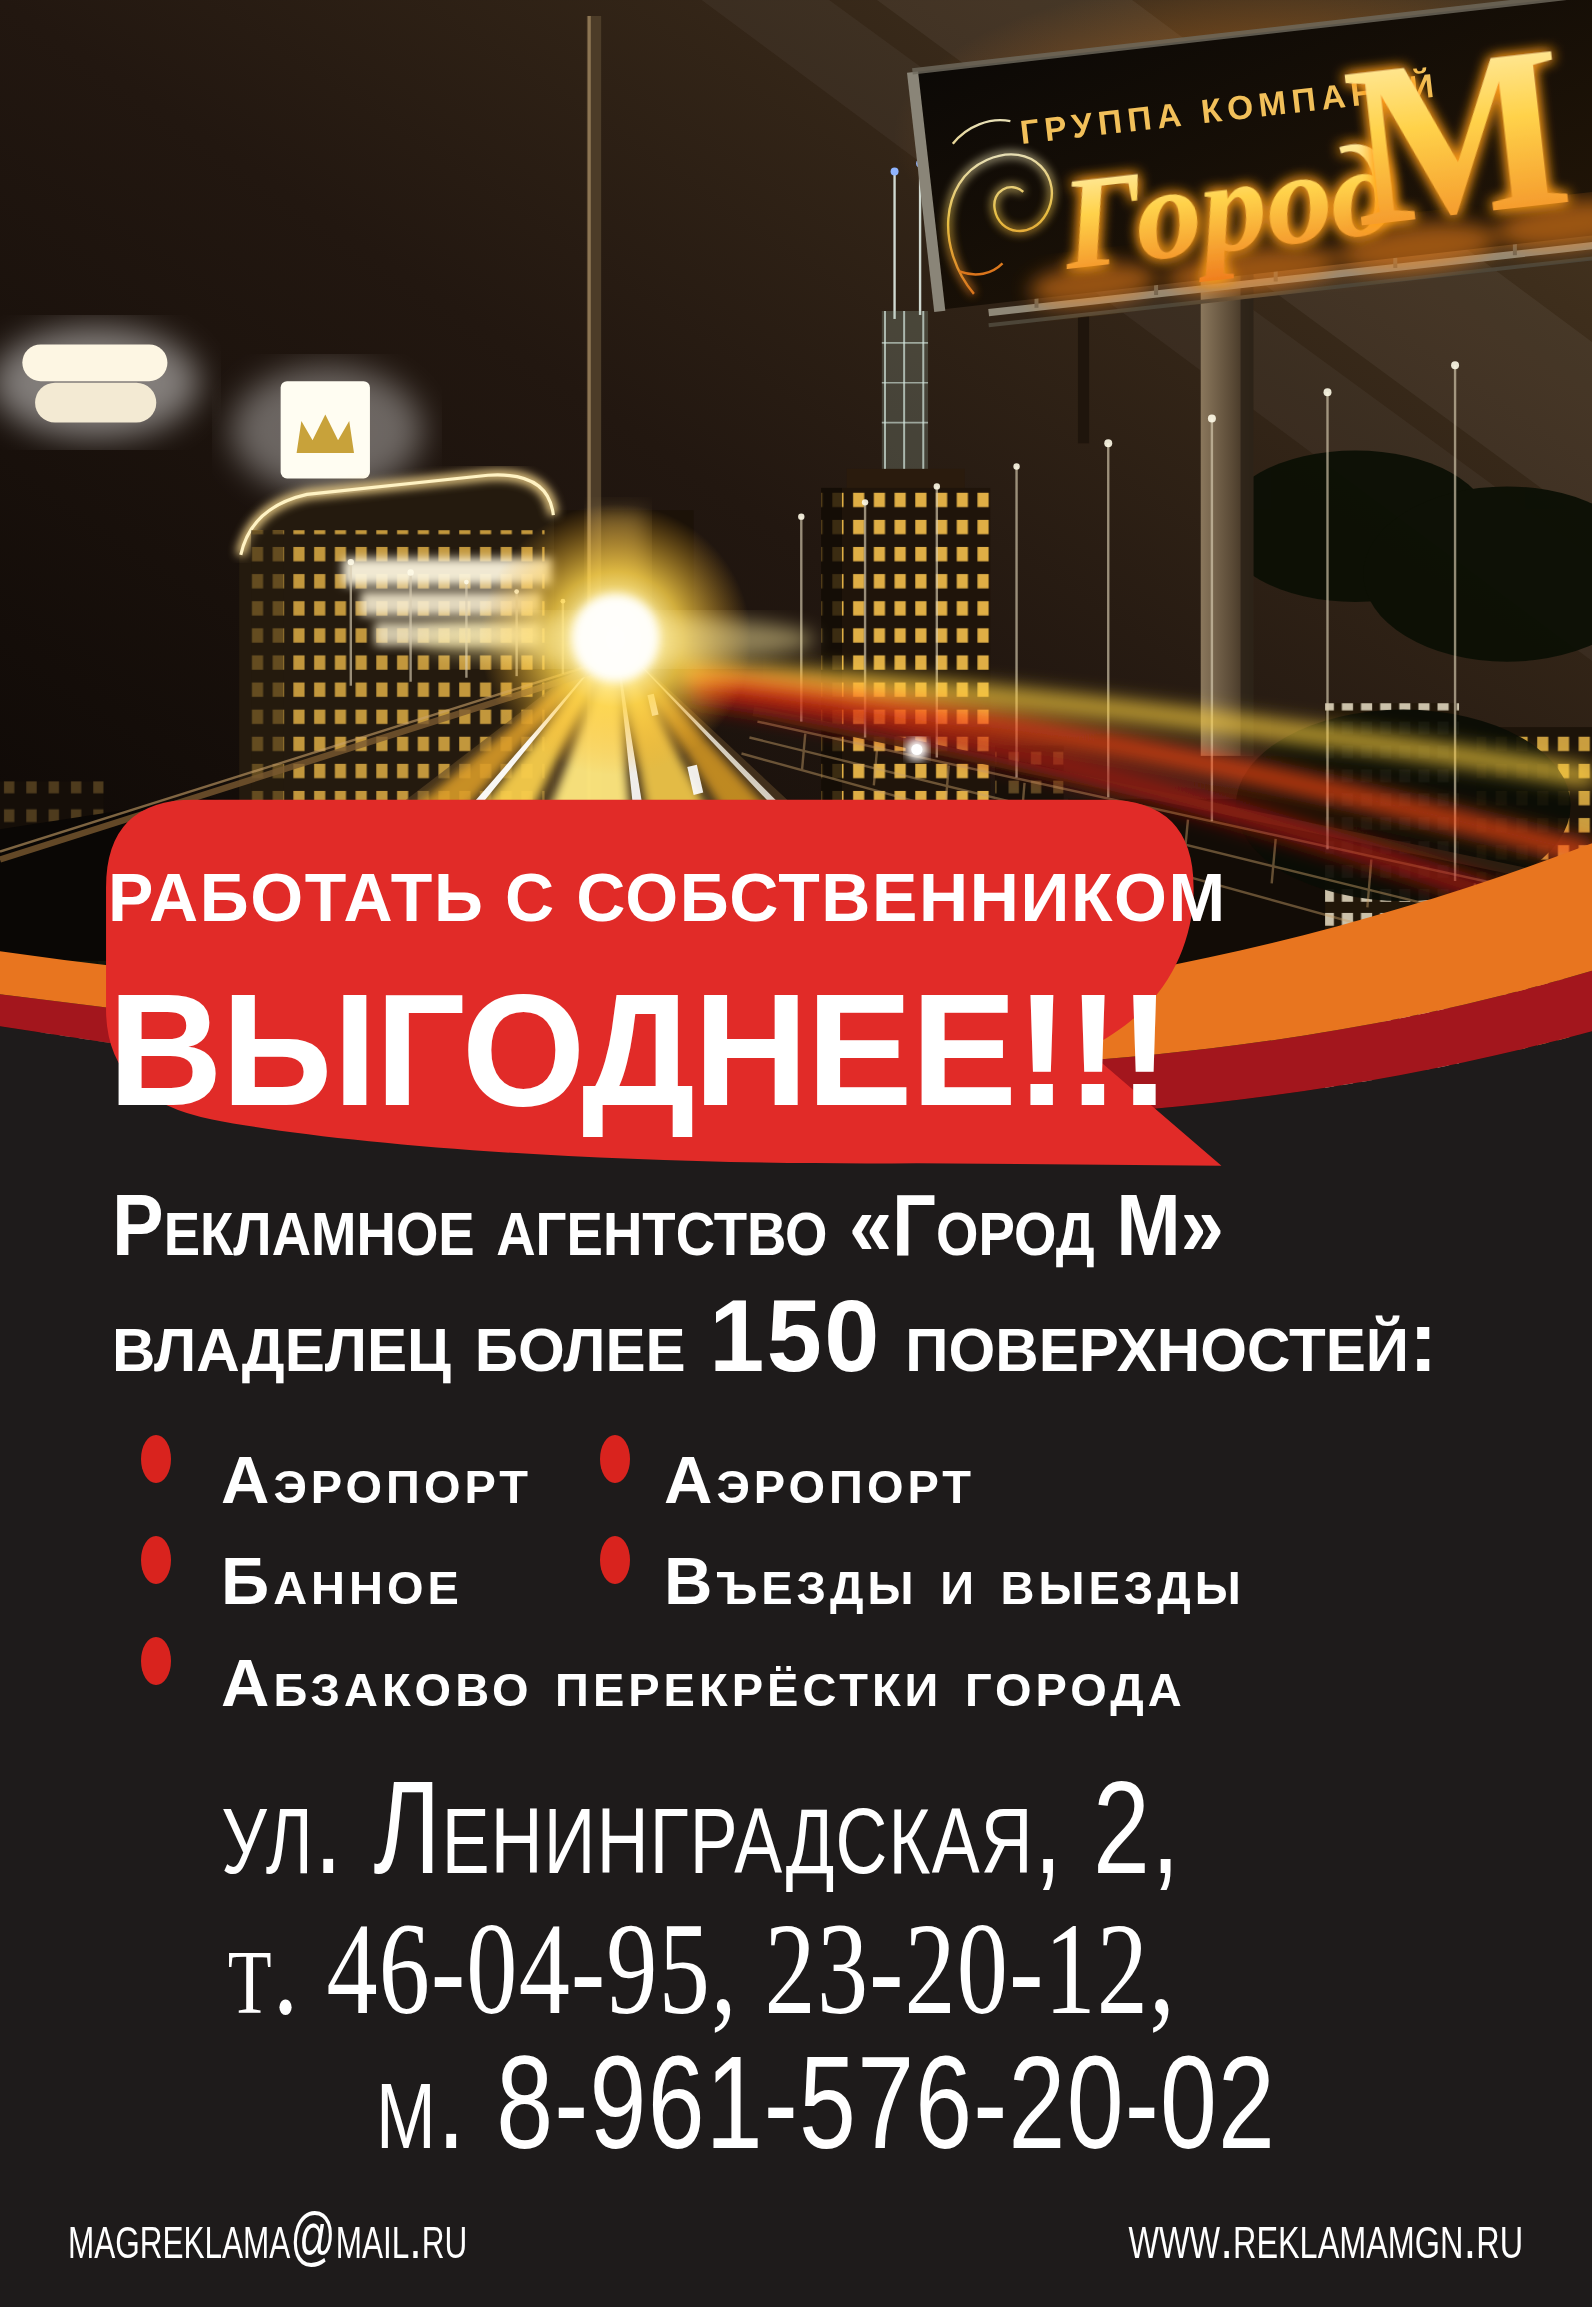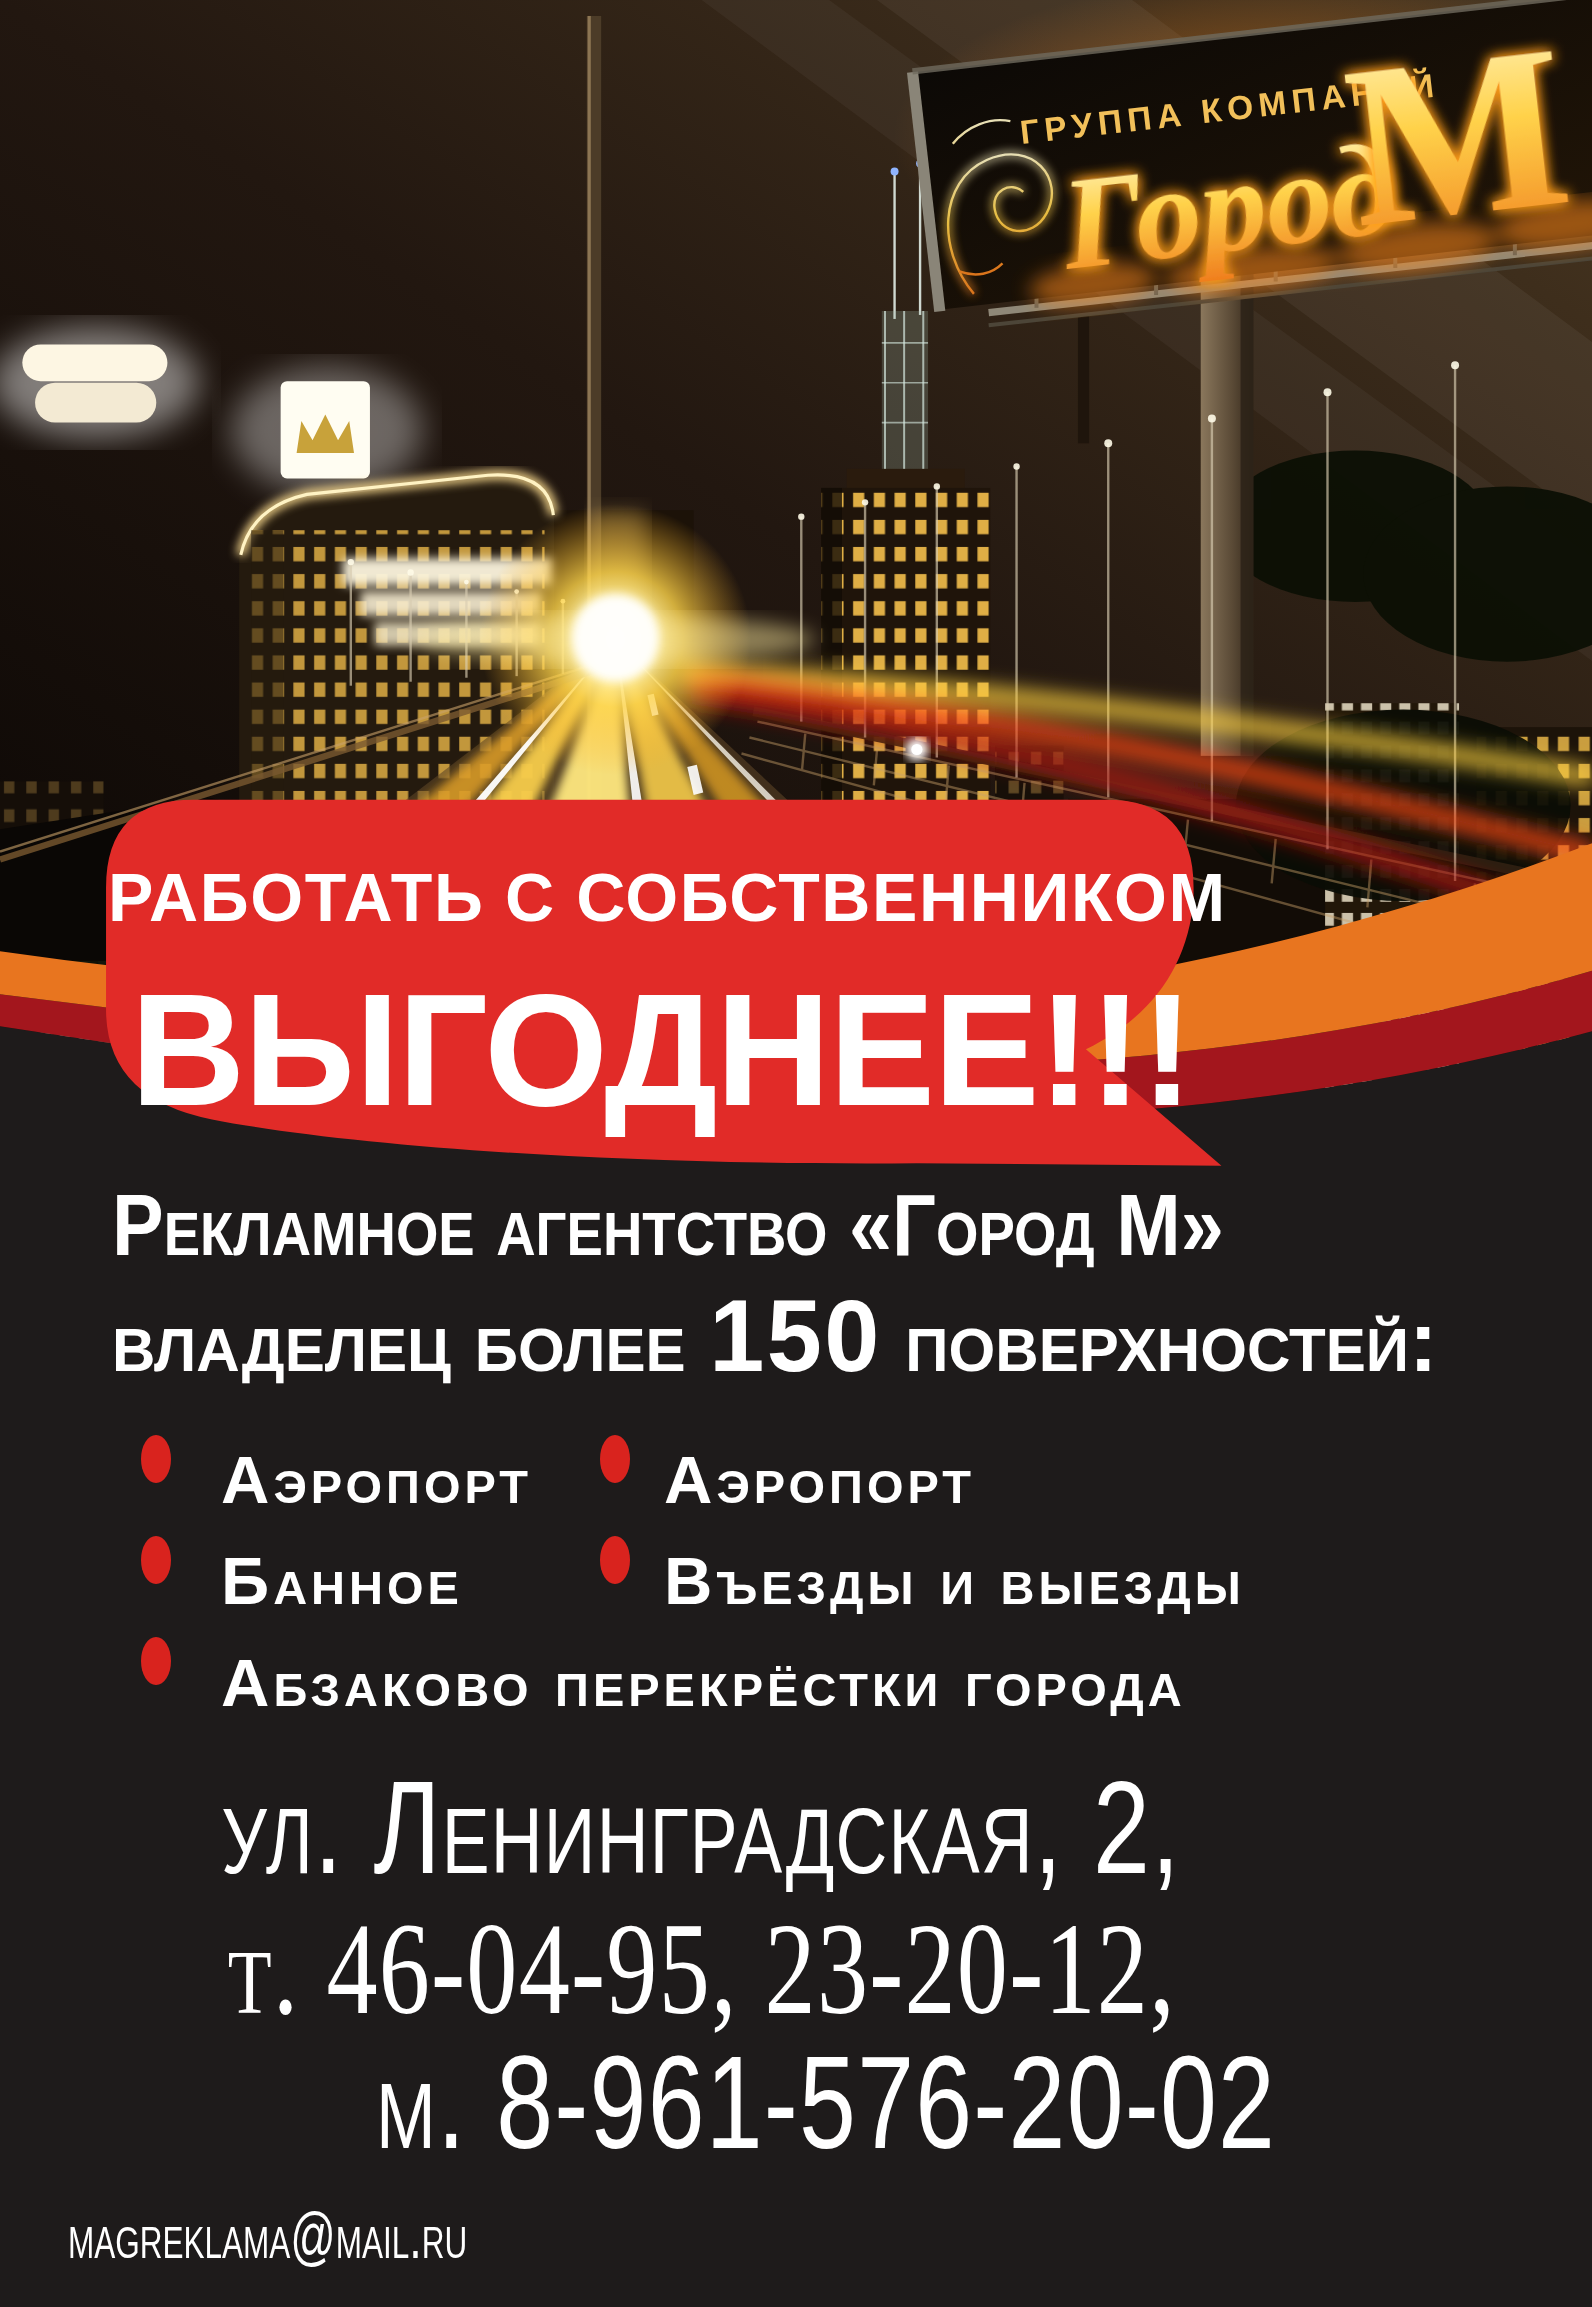--- a/index.html
+++ b/index.html
@@ -7,21 +7,21 @@
           font-family:"Liberation Sans","DejaVu Sans",sans-serif;}
   .photo-svg{position:absolute;left:0;top:0;width:1593px;height:1196px;display:block;}
   .ov{position:absolute;color:#fff;line-height:1;white-space:nowrap;}
   .cx{display:inline-block;transform-origin:50% 50%;}
   .cl{display:inline-block;transform-origin:0 50%;}
   .cr{display:inline-block;transform-origin:100% 50%;}
   .smallcaps{font-variant:small-caps;}
   
   .bubble-line1{left:108px;top:863px;width:1084px;text-align:center;font-weight:bold;
                 font-size:68px;letter-spacing:1.6px;}
-  .bubble-line2{left:108px;top:971px;width:1084px;text-align:right;font-weight:bold;
+  .bubble-line2{left:108px;top:971px;width:1084px;text-align:left;font-weight:bold;
                 font-size:159px;letter-spacing:-1.6px;}
   
   .intro1{left:112px;top:1181px;font-size:88px;font-weight:bold;}
   .intro1 .cl{transform:scaleX(.88);}
   .intro2{left:112px;top:1285px;font-size:88px;font-weight:bold;}
   .intro2 .cl{transform:scaleX(.97);}
   .big-num{font-variant:normal;font-size:1.16em;letter-spacing:2.4px;}
   
   .dot{position:absolute;width:30px;height:48px;border-radius:50%;background:#d9231e;}
   .blabel{position:absolute;font-size:67px;font-weight:bold;letter-spacing:4px;font-variant:small-caps;color:#fff;line-height:1;}
@@ -346,15 +346,16 @@
 
     <span class="dot" style="left:141px;top:1637px;"></span>
     <span class="blabel" style="left:221px;top:1649px;">Абзаково перекрёстки города</span>
   </div>
 
   <div class="ov contact c-address smallcaps"><span class="cx">ул. Ленинградская, 2,</span></div>
   <div class="ov contact c-phones smallcaps"><span class="cx">т. 46-04-95, 23-20-12,</span></div>
   <div class="ov contact c-mobile smallcaps"><span class="cx">м. 8-961-576-20-02</span></div>
 
   <div class="ov f-email smallcaps"><span class="cl">magreklama@mail.ru</span></div>
+  <div class="ov f-site smallcaps"><span class="cr">www.reklamamgn.ru</span></div>
 
 </div>
 
 
 </body></html>

